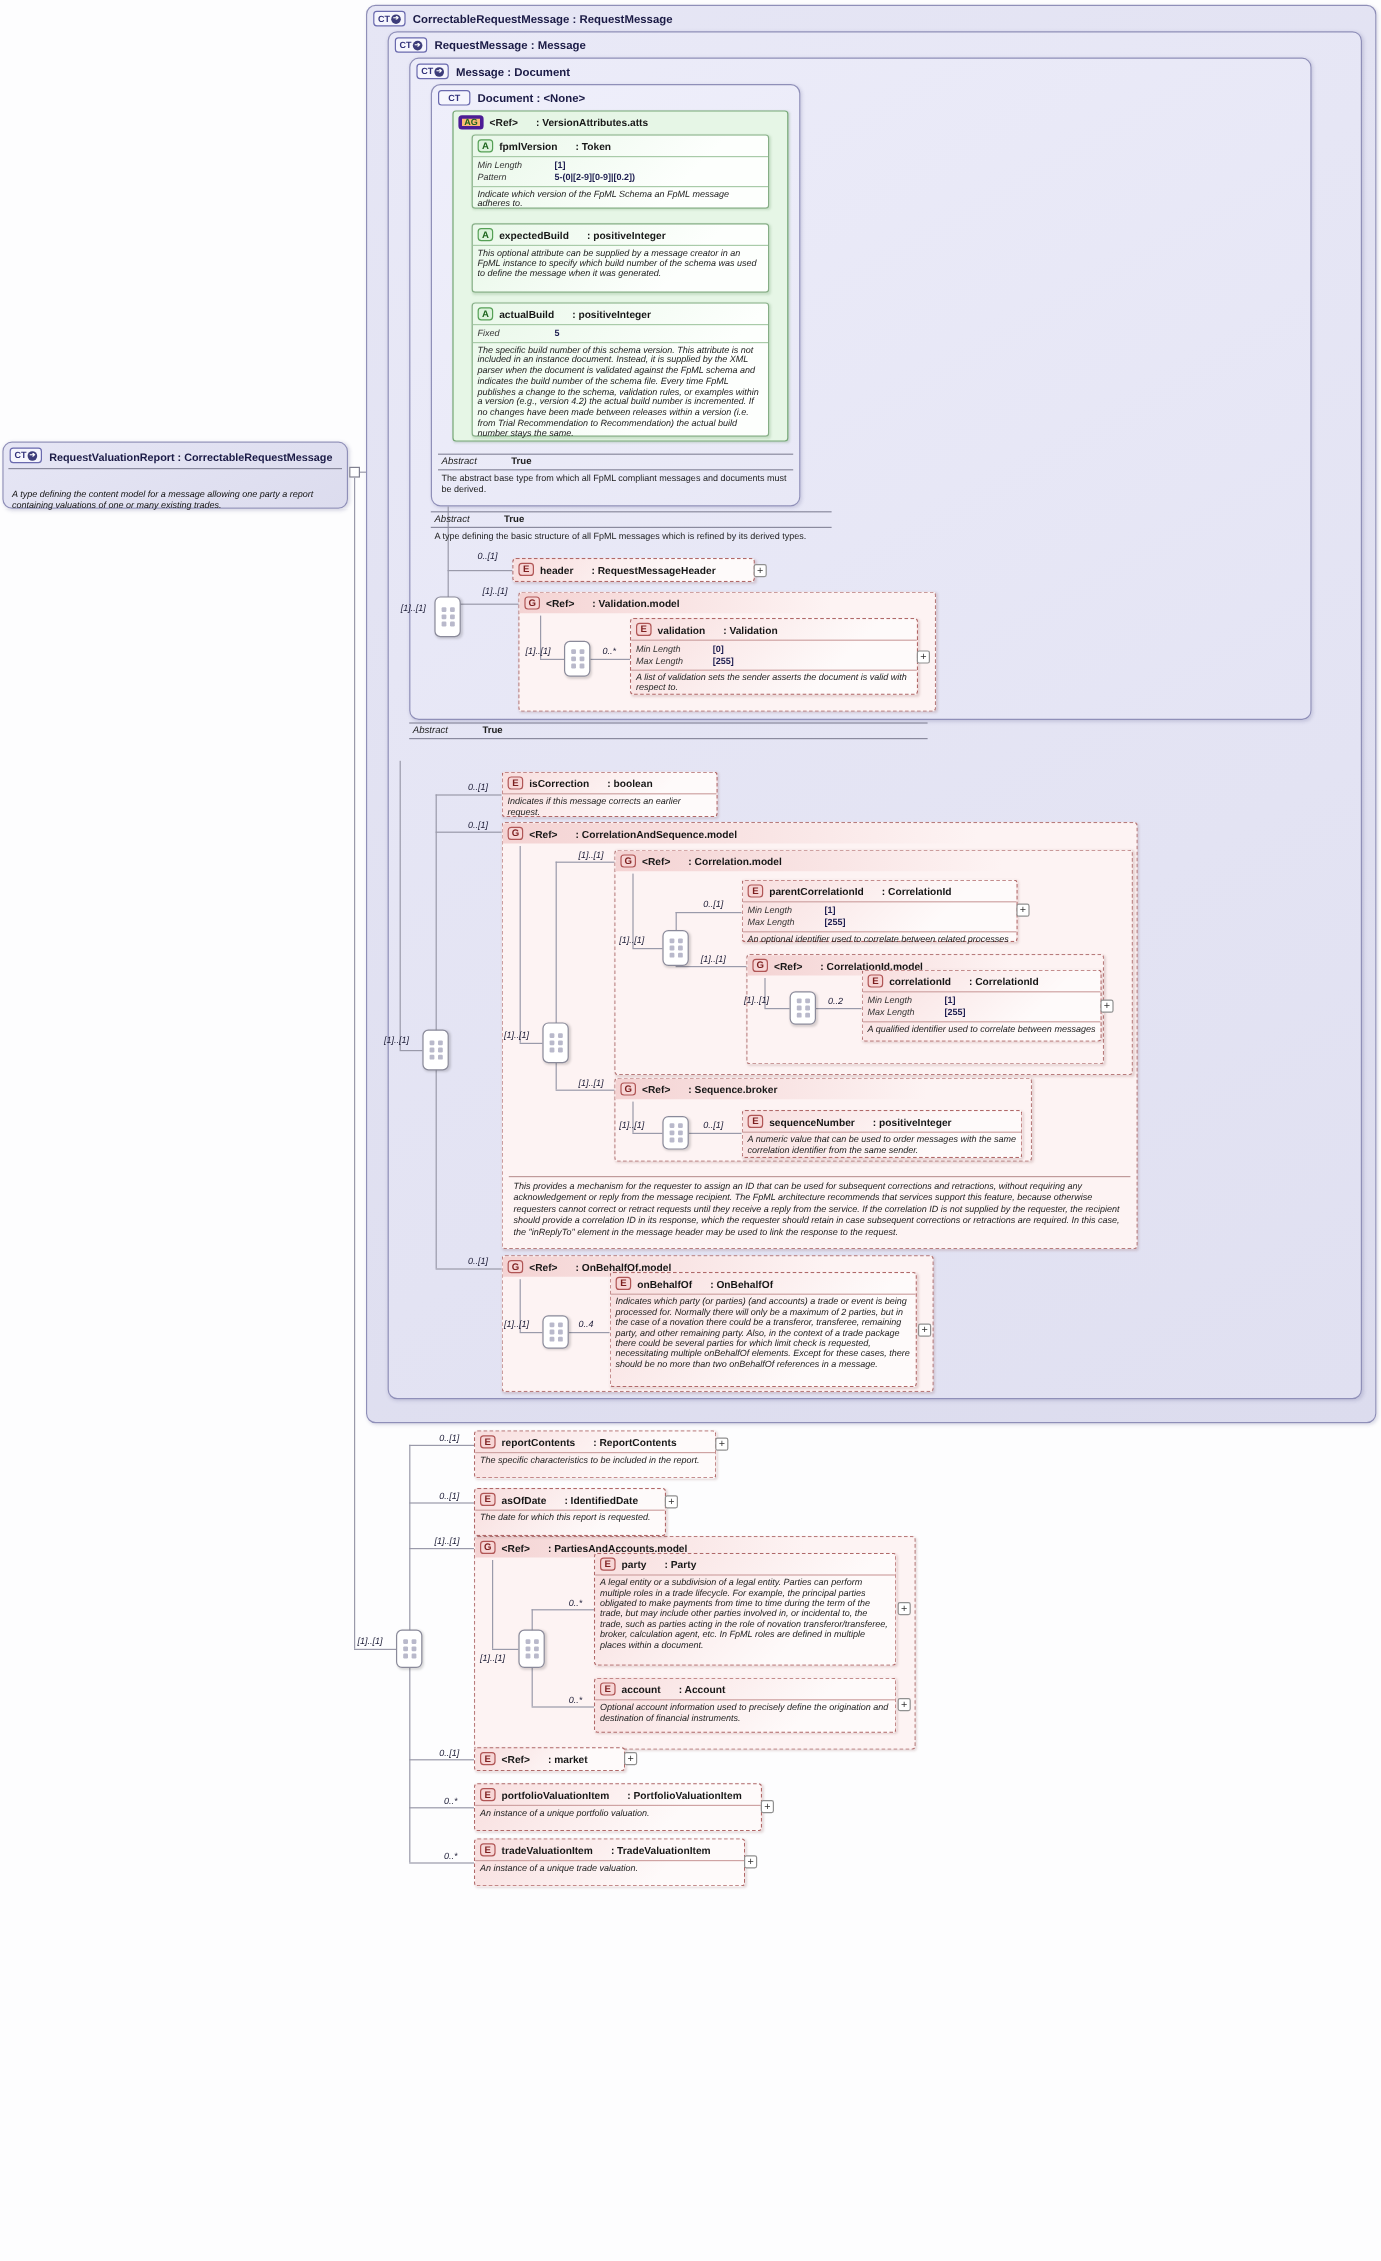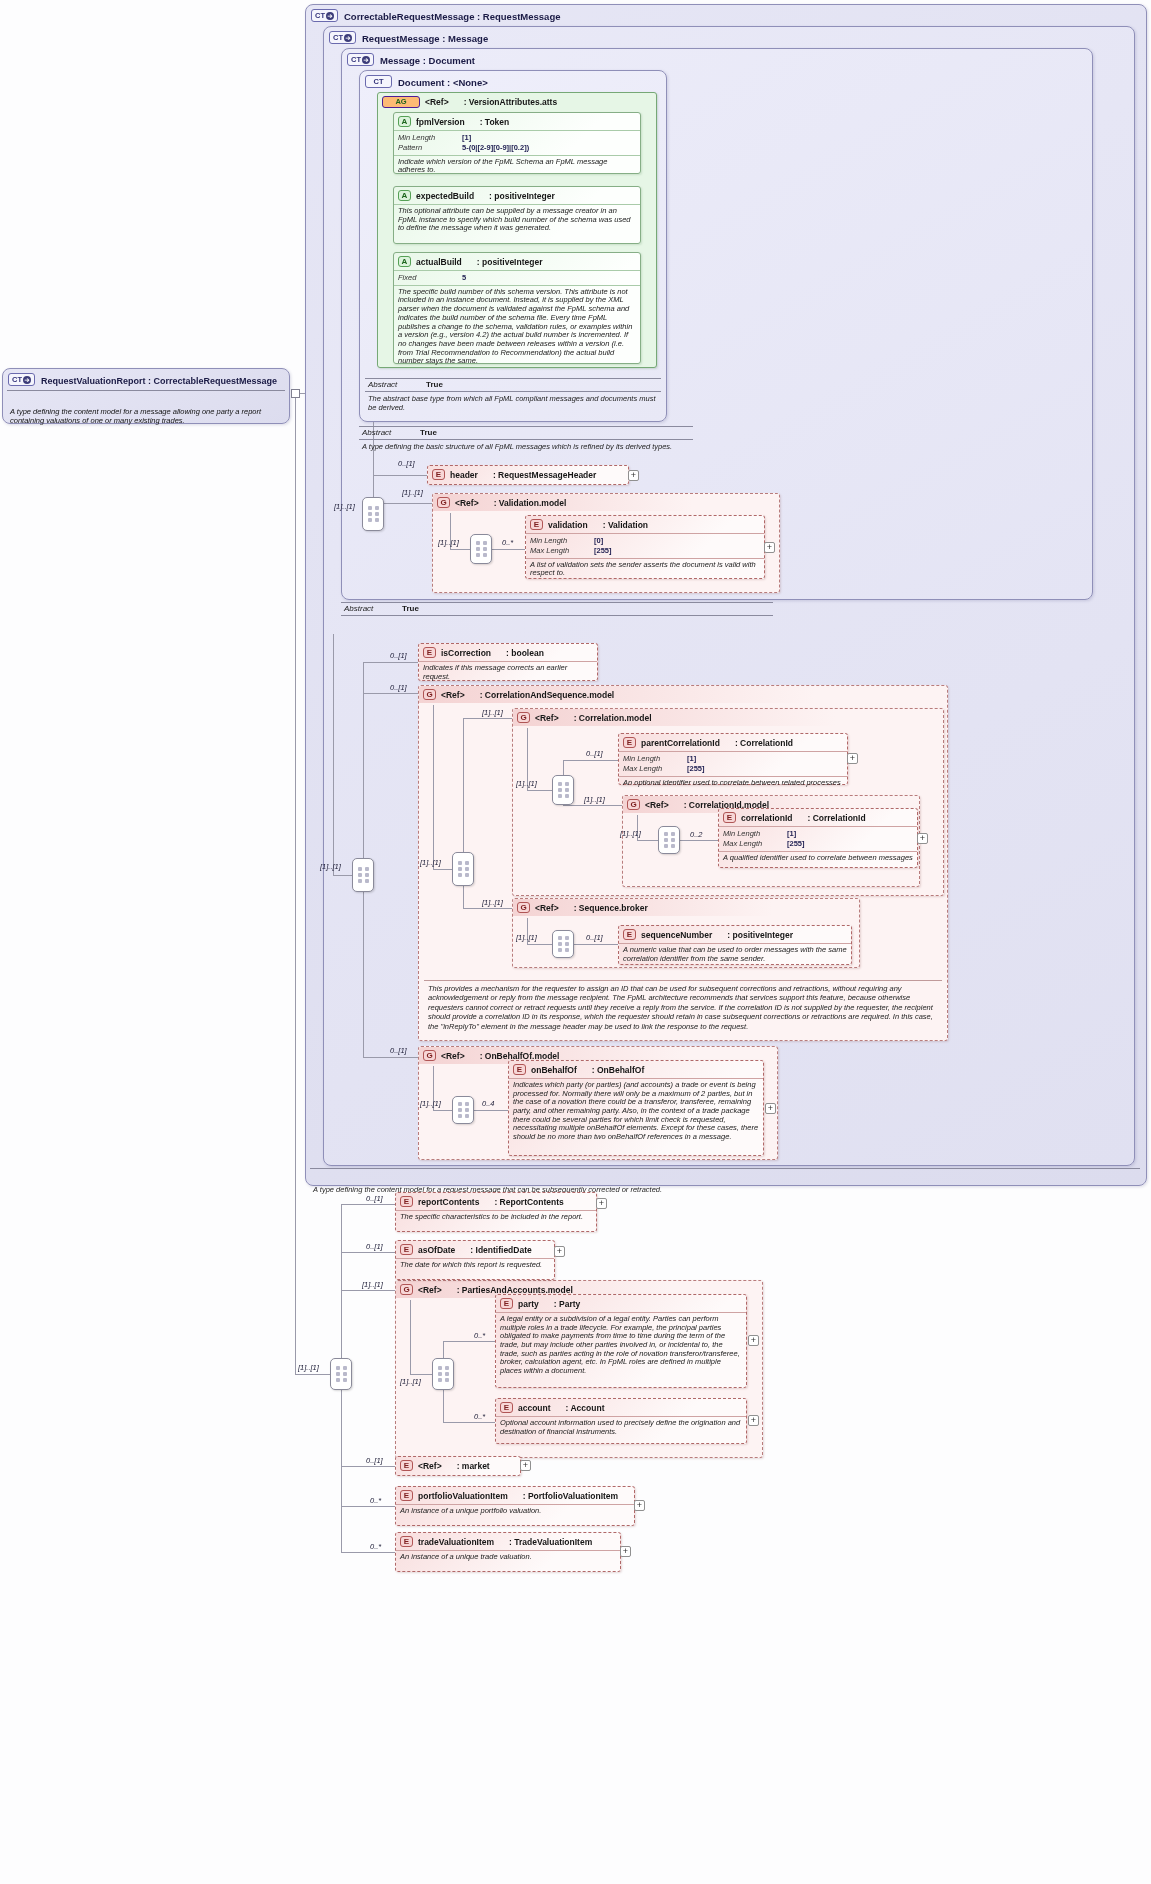--- a/index.html
+++ b/index.html
@@ -16,21 +16,21 @@
   .ct4{background:linear-gradient(150deg,#efeffb,#e8e8f6)}
   .cthdr{display:flex;align-items:flex-end;gap:6px;padding:4px 5px;font-size:9.5px;
          font-weight:bold;color:#1a1a45;white-space:nowrap}
 
   
   .icon{display:inline-flex;align-items:center;justify-content:center;border-radius:3px;
         font-weight:bold;flex:none;line-height:1}
   .icon-ct{width:27px;height:13px;border:1px solid #6a6aae;background:#f5f5fd;color:#32327a;font-size:7.5px;gap:1px}
   .icon-ct .dv{width:8px;height:8px;border-radius:50%;background:#3d3d7a;color:#fff;font-size:6px;
                display:inline-flex;align-items:center;justify-content:center}
-  .icon-ag{width:38px;height:12px;border:1px solid #4c1d95;background:#fdba74;color:#1d651d;font-size:7.5px}
+  .icon-ag{width:21px;height:12px;border:3px solid #4c1d95;background:#fdba74;color:#1d651d;font-size:7.5px}
   .icon-a{width:13px;height:11px;border:1px solid #55a055;background:#dcf3dc;color:#1d651d;font-size:8px}
   .icon-e{width:13px;height:11px;border:1px solid #b05555;background:#f7d6d6;color:#7c1f1f;font-size:8px}
   .icon-g{width:13px;height:11px;border:1px solid #b05555;background:#f7d6d6;color:#7c1f1f;font-size:8px}
 
   
   .ebox,.gbox,.abox,.agbox{position:absolute;border-radius:3px;font-size:8.5px;
         box-shadow:1px 1px 2px rgba(120,60,60,.18)}
   .ebox{border:1px solid #b06868;background:linear-gradient(135deg,#f8dede,#fefafa 70%)}
   .gbox{border:1px dashed #b87c7c;background:#fdf3f3}
   .dash{border-style:dashed}
@@ -49,21 +49,21 @@
   .edesc{border-top:1px solid #cfa3a3;padding:2px 4px;font-size:7.5px;font-style:italic;
          color:#202020;line-height:1.16}
   .abox .edesc{border-color:#a9cba9}
 
   
   .annot{position:absolute;font-size:8px;color:#1c1c1c}
   .arow{display:flex;border-top:1px solid #8a8a9e;border-bottom:1px solid #8a8a9e;
         padding:1px 3px;line-height:1.3}
   .albl{font-style:italic;width:58px;flex:none}
   .aval{font-weight:bold}
-  .adesc{font-style:italic;padding:2px 3px;line-height:1.2;font-size:7.5px}
+  .adesc{padding:2px 3px;line-height:1.2;font-size:7.5px}
   .fdesc{border-top:1px solid #8a8a9e;font-style:italic;padding:16px 3px;line-height:1.2;font-size:7.5px}
   .bigdesc{position:absolute;border-top:1px solid #c09a9a;font-size:7.5px;font-style:italic;
            color:#202020;line-height:1.25;padding:3px 4px;background:transparent}
 
   
   .hline{position:absolute;height:1px;background:#9a9aaa}
   .vline{position:absolute;width:1px;background:#9a9aaa}
   .card{position:absolute;font-size:7.5px;font-style:italic;color:#20203a;white-space:nowrap}
   .seq{position:absolute;width:22px;border:1px solid #8a8a9a;border-radius:5px;background:#fff;
        display:grid;grid-template-columns:repeat(2,4px);gap:2px 3px;align-content:center;
@@ -309,23 +309,20 @@
     <div class="adesc">A type defining the basic structure of all FpML messages which is refined by its derived types.</div>
   </div>
 
   <div class="annot" style="left:341px;top:602px;width:432px">
     <div class="arow">
         <span class="albl">Abstract</span>
         <span class="aval">True</span>
       </div>
   </div>
 
-  <div class="annot" style="left:310px;top:1168px;width:830px">
-    <div class="fdesc">A type defining the content model for a request message that can be subsequently corrected or retracted.</div>
-  </div>
 
   <div class="bigdesc" style="left:424px;top:980px;width:518px;height:54px">This provides a mechanism for the requester to assign an ID that can be used for subsequent corrections and retractions, without requiring any acknowledgement or reply from the message recipient. The FpML architecture recommends that services support this feature, because otherwise requesters cannot correct or retract requests until they receive a reply from the service. If the correlation ID is not supplied by the requester, the recipient should provide a correlation ID in its response, which the requester should retain in case subsequent corrections or retractions are required. In this case, the "inReplyTo" element in the message header may be used to link the response to the request.</div>
 
   <div class="ebox dash" style="left:427px;top:465px;width:202px;height:20px">
     <div class="ehdr">
       <span class="icon icon-e">E</span>
       <span class="nm">header</span>
       <span class="tp">: RequestMessageHeader</span>
     </div>
   </div>

